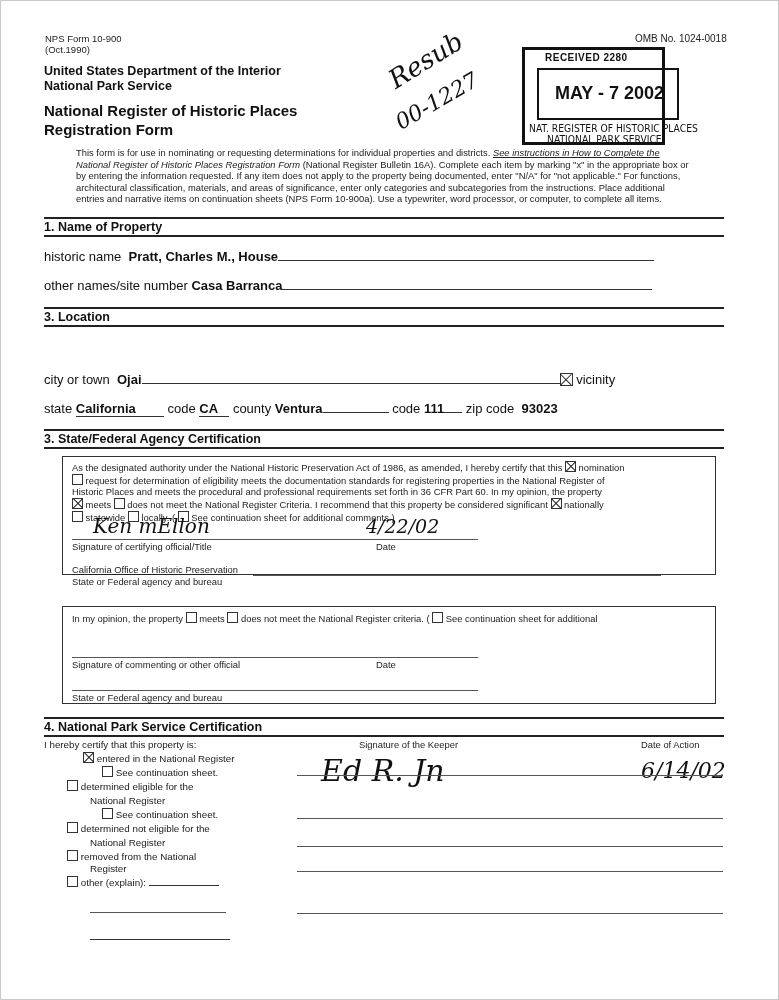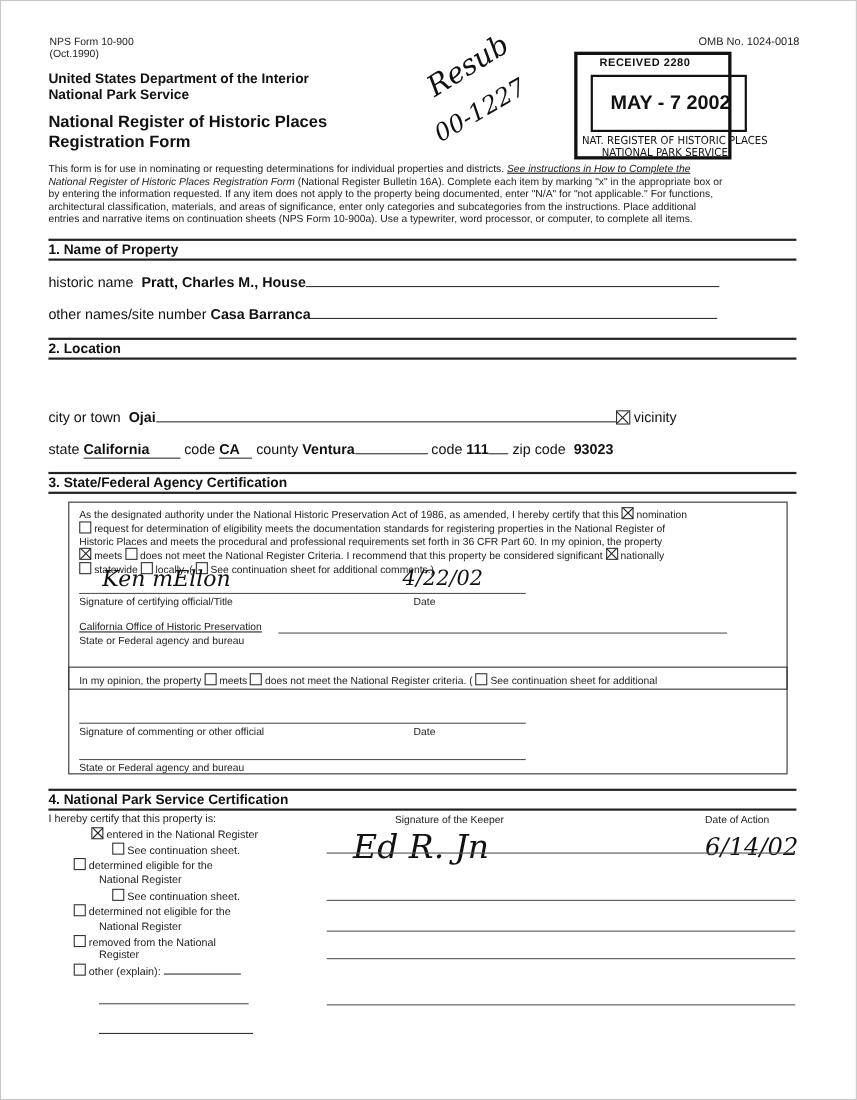--- a/index.html
+++ b/index.html
@@ -3,21 +3,21 @@
 <meta charset="utf-8">
 <style>
   * { box-sizing: border-box; margin: 0; padding: 0; }
   html, body { width: 779px; height: 1000px; background: #fff; overflow: hidden; }
   body { font-family: "Liberation Sans", sans-serif; color: #111; position: relative; }
   .page { position: absolute; left: 0; top: 0; width: 779px; height: 1000px; border: 1px solid #c8c8c8; background: #fff; }
   .abs { position: absolute; white-space: nowrap; }
   .small { font-size: 9.5px; line-height: 11px; color: #222; }
   .hdr-bold { font-weight: bold; font-size: 12.5px; line-height: 15px; }
   .title { font-weight: bold; font-size: 15px; line-height: 19px; }
-  .intro { font-size: 9.4px; line-height: 11.6px; color: #222; white-space: normal; }
+  .intro { font-size: 9.4px; line-height: 11.6px; color: #222; white-space: normal; margin-left: 32px; }
   .rule { position: absolute; height: 2px; background: #222; }
   .thin { position: absolute; height: 1px; background: #555; }
   .sec-title { font-weight: bold; font-size: 12.5px; }
   .field { font-size: 13px; }
   .field b { font-weight: bold; }
   .uline { display: inline-block; border-bottom: 1px solid #333; vertical-align: baseline; }
   .box { display: inline-block; width: 11px; height: 11px; border: 1px solid #333; vertical-align: -1px; position: relative; background: #fff; }
   .box.big { width: 13px; height: 13px; vertical-align: -2px; }
   .box.checked::before, .box.checked::after { content: ""; position: absolute; left: 50%; top: -1px; width: 1px; height: 140%; background: #222; }
   .box.checked::before { transform: translateX(-50%) rotate(45deg); top: -2px; }
@@ -70,21 +70,21 @@
   <div class="abs field" style="left:43px;top:248px;">
     <span>historic name</span>&nbsp;
     <b>Pratt, Charles M., House</b><span class="uline" style="width:376px;"></span>
   </div>
   <div class="abs field" style="left:43px;top:277px;">
     <span>other names/site number</span>
     <b>Casa Barranca</b><span class="uline" style="width:370px;"></span>
   </div>
 
   <div class="rule" style="left:43px;top:306px;width:680px;"></div>
-  <div class="abs sec-title" style="left:43px;top:309px;">2.  Location</div>
+  <div class="abs sec-title" style="left:43px;top:309px;">3.  Location</div>
   <div class="rule" style="left:43px;top:324px;width:680px;"></div>
 
   <div class="abs field" style="left:43px;top:371px;">
     <span>city or town</span>&nbsp;
     <b>Ojai</b><span class="uline" style="width:418px;"></span><span class="box big checked"></span>
     <span>vicinity</span>
   </div>
   <div class="abs field" style="left:43px;top:400px;">
     <span>state</span>
     <b class="uline" style="width:88px;">California</b>
@@ -95,21 +95,21 @@
     <span>code</span>
     <b>111</b><span class="uline" style="width:18px;"></span>
     <span>zip code</span>&nbsp;
     <b>93023</b>
   </div>
 
   <div class="rule" style="left:43px;top:428px;width:680px;"></div>
   <div class="abs sec-title" style="left:43px;top:431px;">3.  State/Federal Agency Certification</div>
   <div class="rule" style="left:43px;top:446px;width:680px;"></div>
 
-  <div class="cert-box" style="left:61px;top:455px;width:654px;height:171px;">
+  <div class="cert-box" style="left:61px;top:455px;width:654px;height:119px;">
     <div class="abs cert-text" style="left:9px;top:4px;width:640px;">
       <div><span>As the designated authority under the National Historic Preservation Act of 1986, as amended, I hereby certify that this</span> <span class="box checked"></span> <span>nomination</span></div>
       <div><span class="box"></span> <span>request for determination of eligibility meets the documentation standards for registering properties in the National Register of</span></div>
       <div>Historic Places and meets the procedural and professional requirements set forth in 36 CFR Part 60.  In my opinion, the property</div>
       <div><span class="box checked"></span> <span>meets</span> <span class="box"></span> <span>does not meet the National Register Criteria.  I recommend that this property be considered significant</span> <span class="box checked"></span> <span>nationally</span></div>
       <div><span class="box"></span> <span>statewide</span> <span class="box"></span> <span>locally.  (</span> <span class="box"></span> <span>See continuation sheet for additional comments.)</span></div>
     </div>
     <div class="abs hand" style="left:30px;top:57px;font-size:20px;">Ken mEllon</div>
     <div class="abs hand" style="left:303px;top:58px;font-size:19px;">4/22/02</div>
     <div class="thin" style="left:9px;top:82px;width:406px;"></div>

